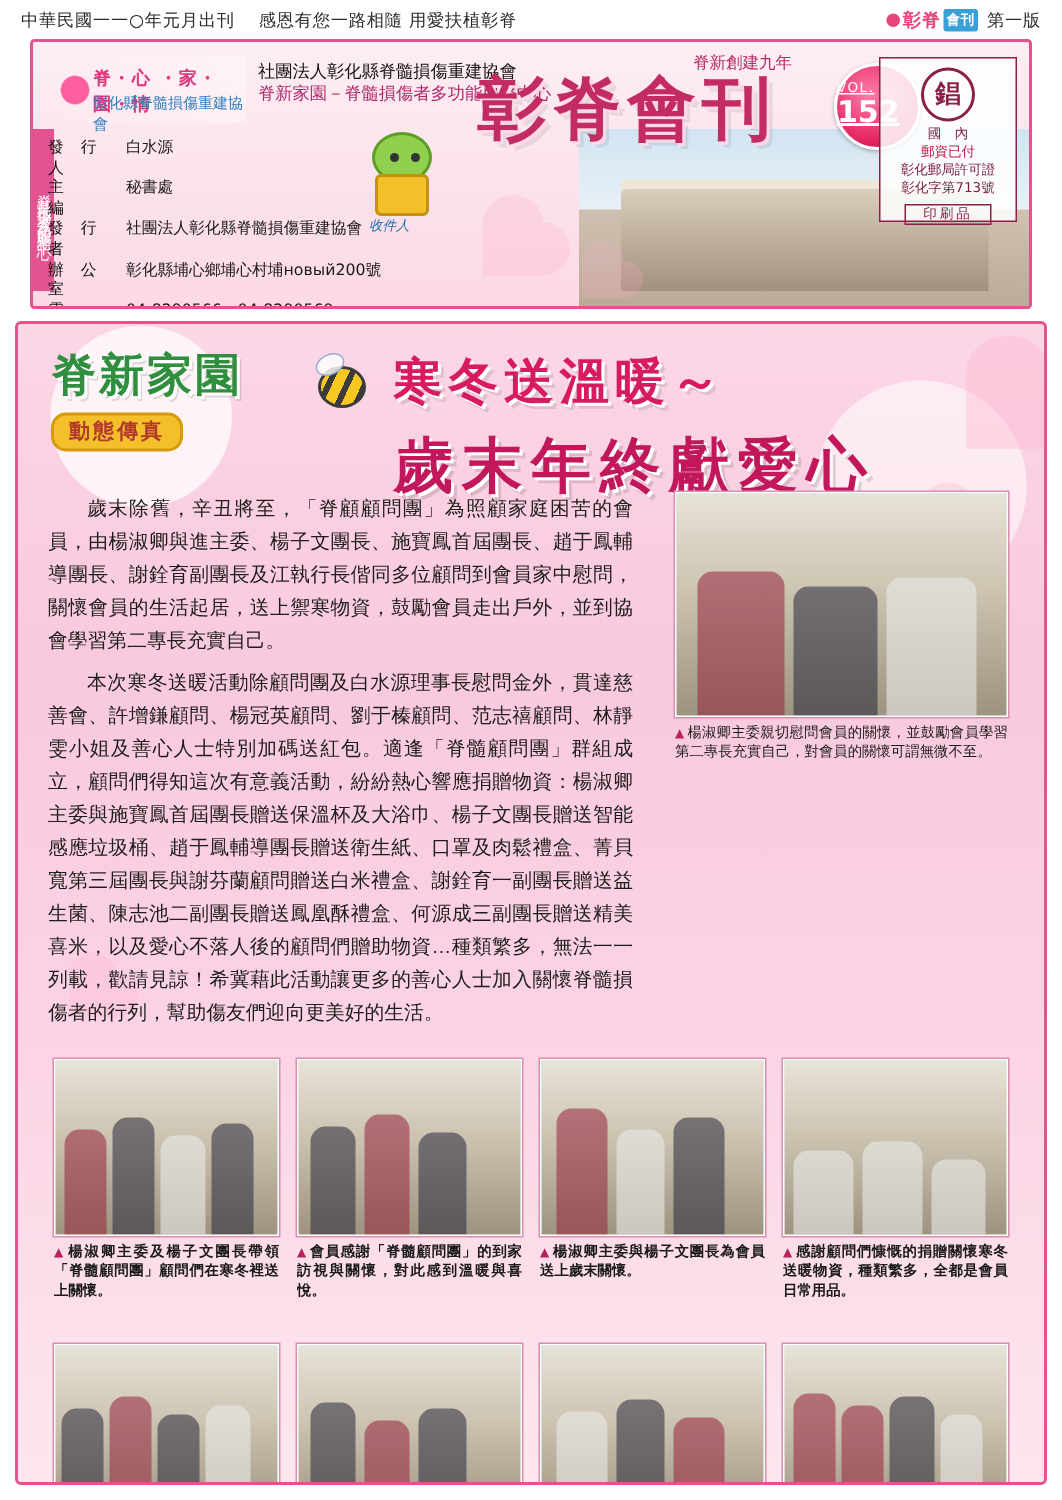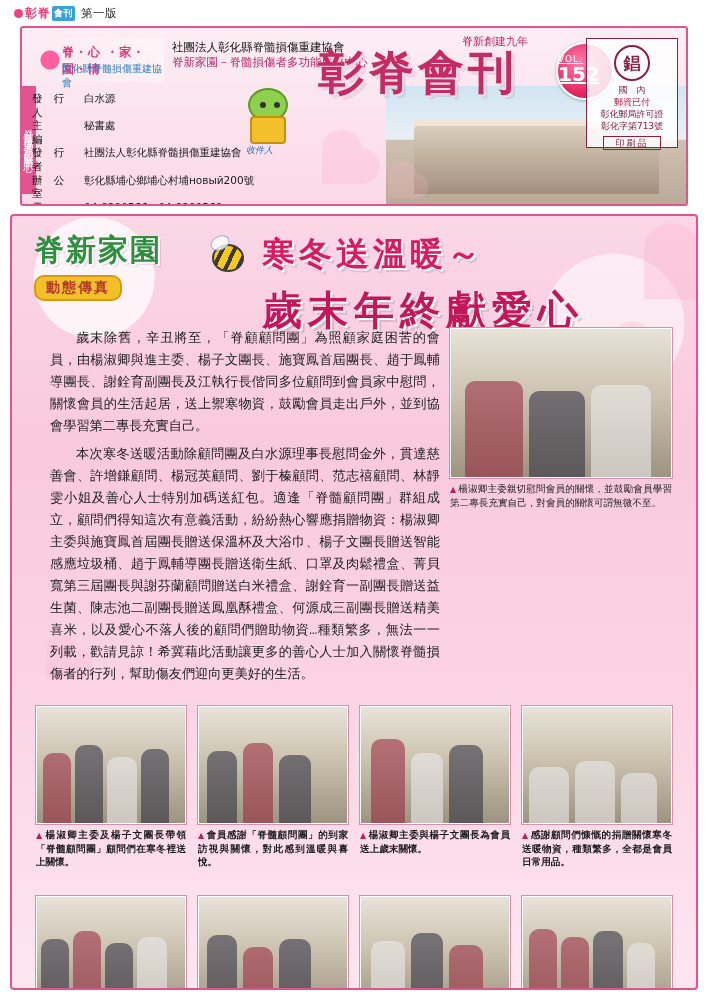--- a/index.html
+++ b/index.html
@@ -218,24 +218,24 @@
     font-size: 33px; font-weight: bold; color: #d81b60; letter-spacing: 4px;
     text-shadow: 2px 2px 0 #fff, 4px 4px 0 rgba(0,0,0,.10);
   }
   .headline .l2 {
     margin-top: 6px;
     font-size: 40px; font-weight: bold; color: #c2185b; letter-spacing: 6px;
     text-shadow: 2px 2px 0 #fff, 4px 4px 0 rgba(0,0,0,.12);
   }
 
   .article {
-    position: absolute; left: 38px; top: 112px; width: 390px;
+    position: absolute; left: 20px; top: 112px; width: 390px;
     font-size: 13.2px; line-height: 22px; color: #1d1d1d;
     text-align: justify;
-    font-family: Liberation Mono, monospace;
+    font-family: Liberation Sans, sans-serif;
   }
   .article p { margin: 0 0 6px; text-indent: 26px; }
 
   .lead-photo {
     position: absolute; right: 24px; top: 112px; width: 222px;
   }
   .ph {
     background: #cfcfcf; border: 1px solid #fff; outline: 1px solid #d68fae;
     position: relative; overflow: hidden;
   }
@@ -271,20 +271,24 @@
     position: absolute; bottom: 0; border-radius: 10px 10px 0 0;
     background: rgba(40,40,60,.55);
   }
   .figs span.r { background: rgba(150,35,60,.55); }
   .figs span.w { background: rgba(235,235,235,.6); }
 </style>
 </head>
 <body>
 
 <div class="topbar">
+  <div class="left">
+    <span>中華民國一一○年元月出刊</span>
+    <span>感恩有您一路相隨 用愛扶植彰脊</span>
+  </div>
   <div class="right">
     <span class="mini-logo">
       <span class="dot"></span>
       <span class="cj">彰脊</span>
       <span class="hk">會刊</span>
     </span>
     <span>第一版</span>
   </div>
 </div>
 

